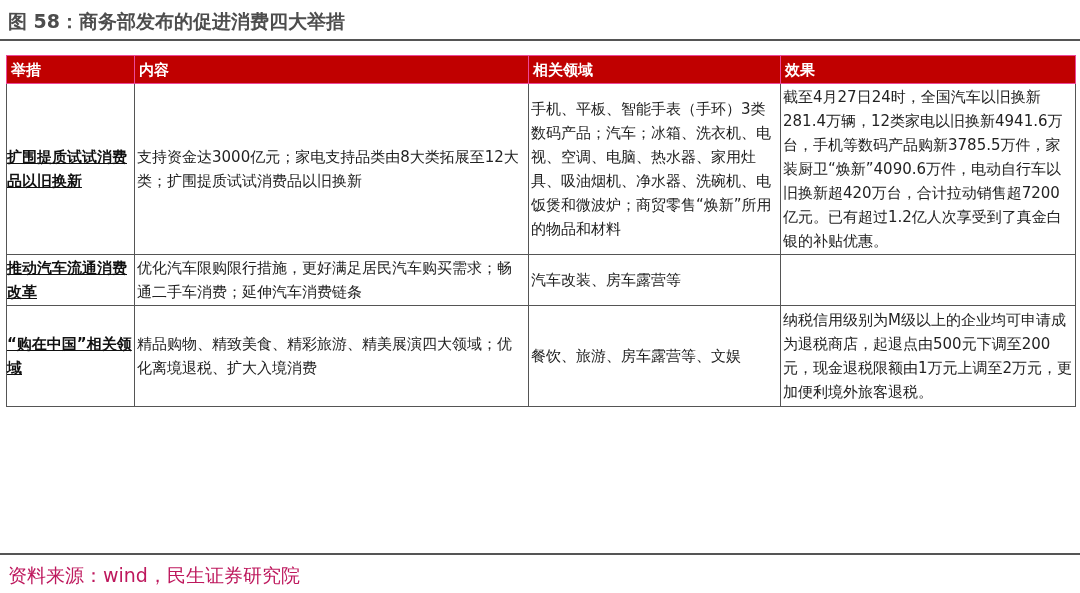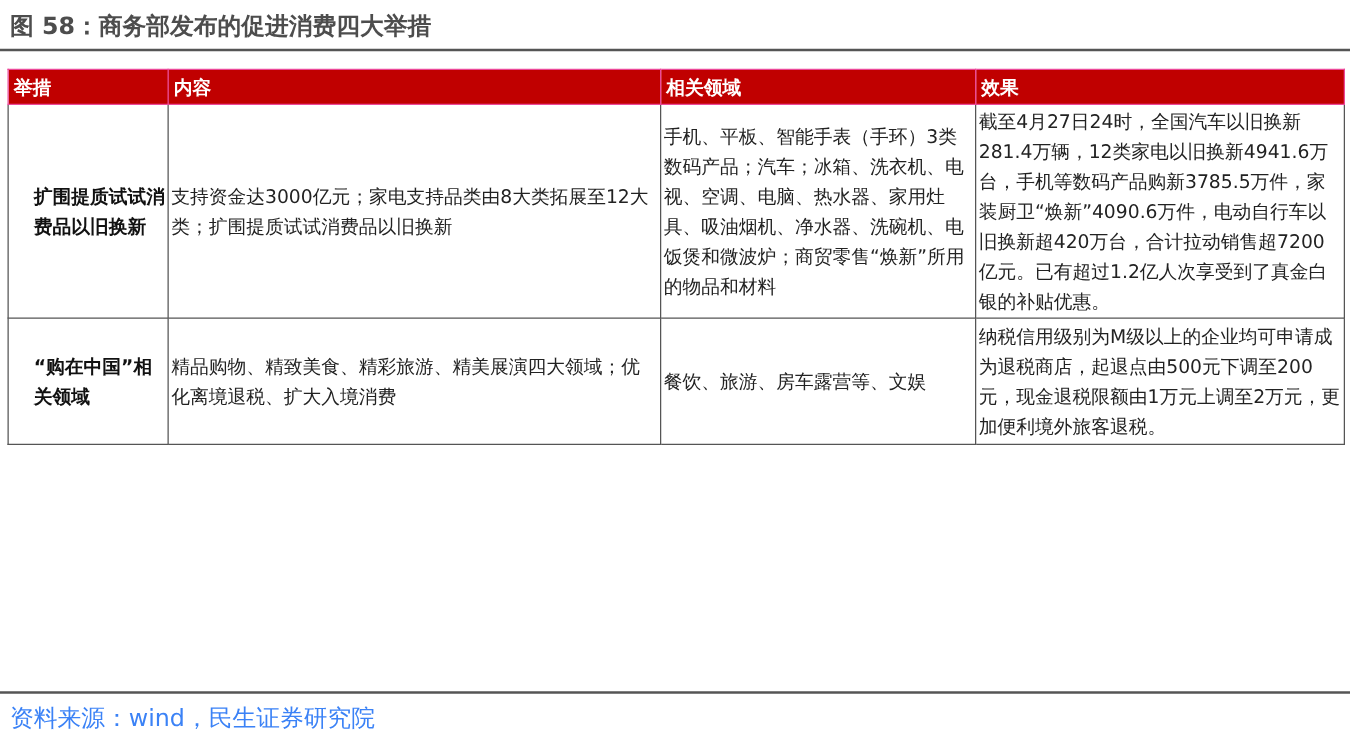--- a/index.html
+++ b/index.html
@@ -14,36 +14,36 @@
     letter-spacing: 0px; line-height: 38px; white-space: nowrap;
   }
   .rule-top {
     position: absolute; left: 0; top: 39px; width: 1080px; height: 2px; background: #555;
   }
   .rule-bottom {
     position: absolute; left: 0; top: 553px; width: 1080px; height: 2px; background: #555;
   }
   .source {
     position: absolute; left: 8px; top: 562px;
-    font-size: 19px; color: #3b82f6; line-height: 26px; white-space: nowrap; text-align: right;
+    font-size: 19px; color: #be185d; line-height: 26px; white-space: nowrap; text-align: right;
   }
   table.main {
     position: absolute; left: 6px; top: 55px;
     width: 1069px; border-collapse: collapse; table-layout: fixed;
     font-size: 15px; line-height: 24px;
   }
   table.main th {
     background: #c00000; color: #fff; font-weight: bold; text-align: left;
     padding: 0 4px; height: 27px; border: 1px solid #ec4899; font-size: 15px;
   }
   table.main td {
     border: 1px solid #555; padding: 1px 2px; vertical-align: middle;
     color: #222;
   }
-  table.main td.measure { font-weight: bold; color: #111; padding-left: 20px; }
+  table.main td.measure { font-weight: bold; color: #111; padding-left: 0; text-decoration: underline; }
   col.c1 { width: 128px; }
   col.c2 { width: 394px; }
   col.c3 { width: 252px; }
   col.c4 { width: 295px; }
   tr.r1 td { height: 164px; }
   tr.r2 td { height: 44px; }
   tr.r3 td { height: 137px; }
   tr.r4 td { height: 98px; }
 </style>
 </head>
@@ -67,20 +67,26 @@
       <th>效果</th>
     </tr>
   </thead>
   <tbody>
     <tr class="r1">
       <td class="measure">扩围提质试试消费品以旧换新</td>
       <td>支持资金达3000亿元；家电支持品类由8大类拓展至12大类；扩围提质试试消费品以旧换新</td>
       <td>手机、平板、智能手表（手环）3类数码产品；汽车；冰箱、洗衣机、电视、空调、电脑、热水器、家用灶具、吸油烟机、净水器、洗碗机、电饭煲和微波炉；商贸零售“焕新”所用的物品和材料</td>
       <td>截至4月27日24时，全国汽车以旧换新281.4万辆，12类家电以旧换新4941.6万台，手机等数码产品购新3785.5万件，家装厨卫“焕新”4090.6万件，电动自行车以旧换新超420万台，合计拉动销售超7200亿元。已有超过1.2亿人次享受到了真金白银的补贴优惠。</td>
     </tr>
+    <tr class="r2">
+      <td class="measure">推动汽车流通消费改革</td>
+      <td>优化汽车限购限行措施，更好满足居民汽车购买需求；畅通二手车消费；延伸汽车消费链条</td>
+      <td>汽车改装、房车露营等</td>
+      <td></td>
+    </tr>
     <tr class="r4">
       <td class="measure">“购在中国”相关领域</td>
       <td>精品购物、精致美食、精彩旅游、精美展演四大领域；优化离境退税、扩大入境消费</td>
       <td>餐饮、旅游、房车露营等、文娱</td>
       <td>纳税信用级别为M级以上的企业均可申请成为退税商店，起退点由500元下调至200元，现金退税限额由1万元上调至2万元，更加便利境外旅客退税。</td>
     </tr>
   </tbody>
 </table>
 
 <div class="rule-bottom"></div>

